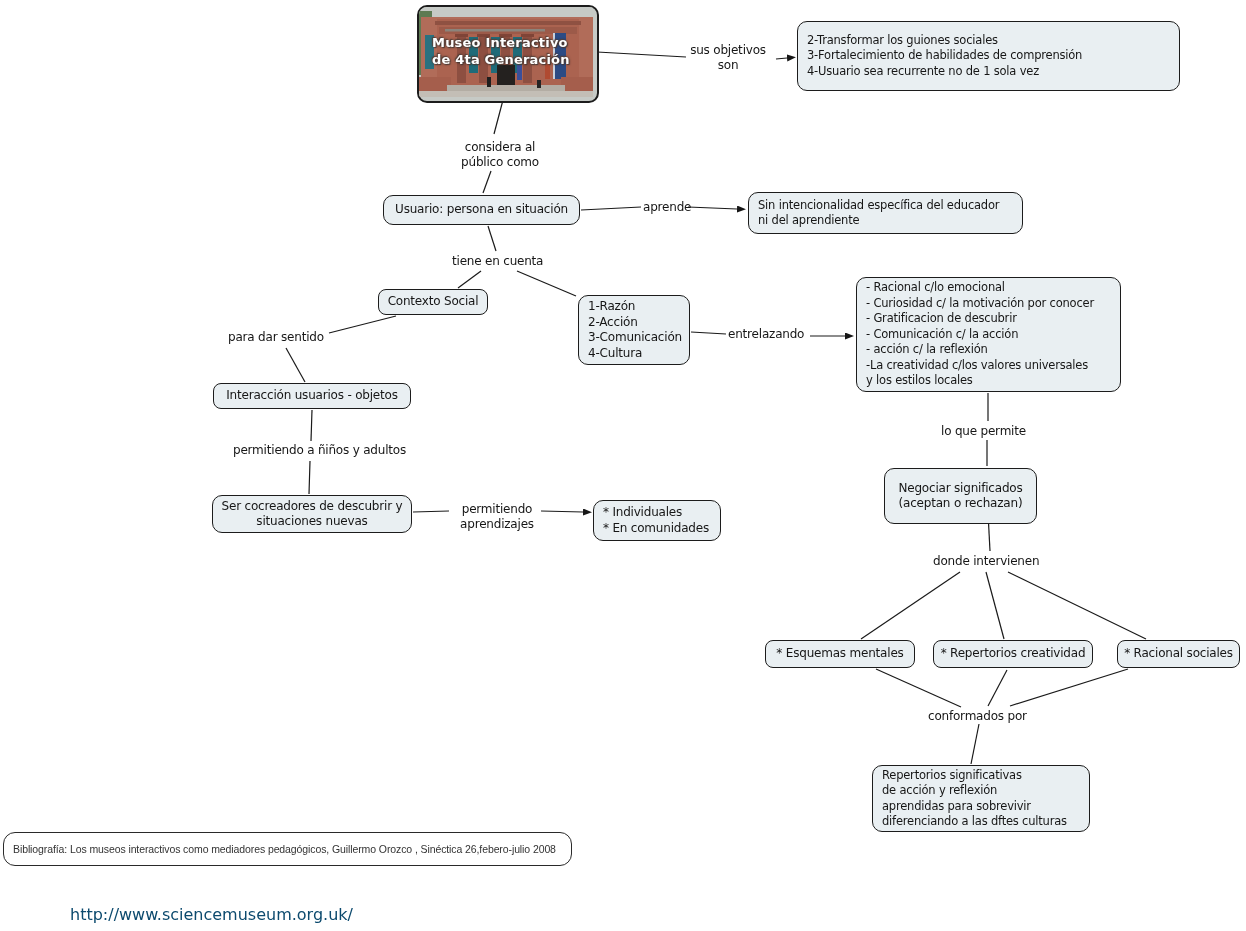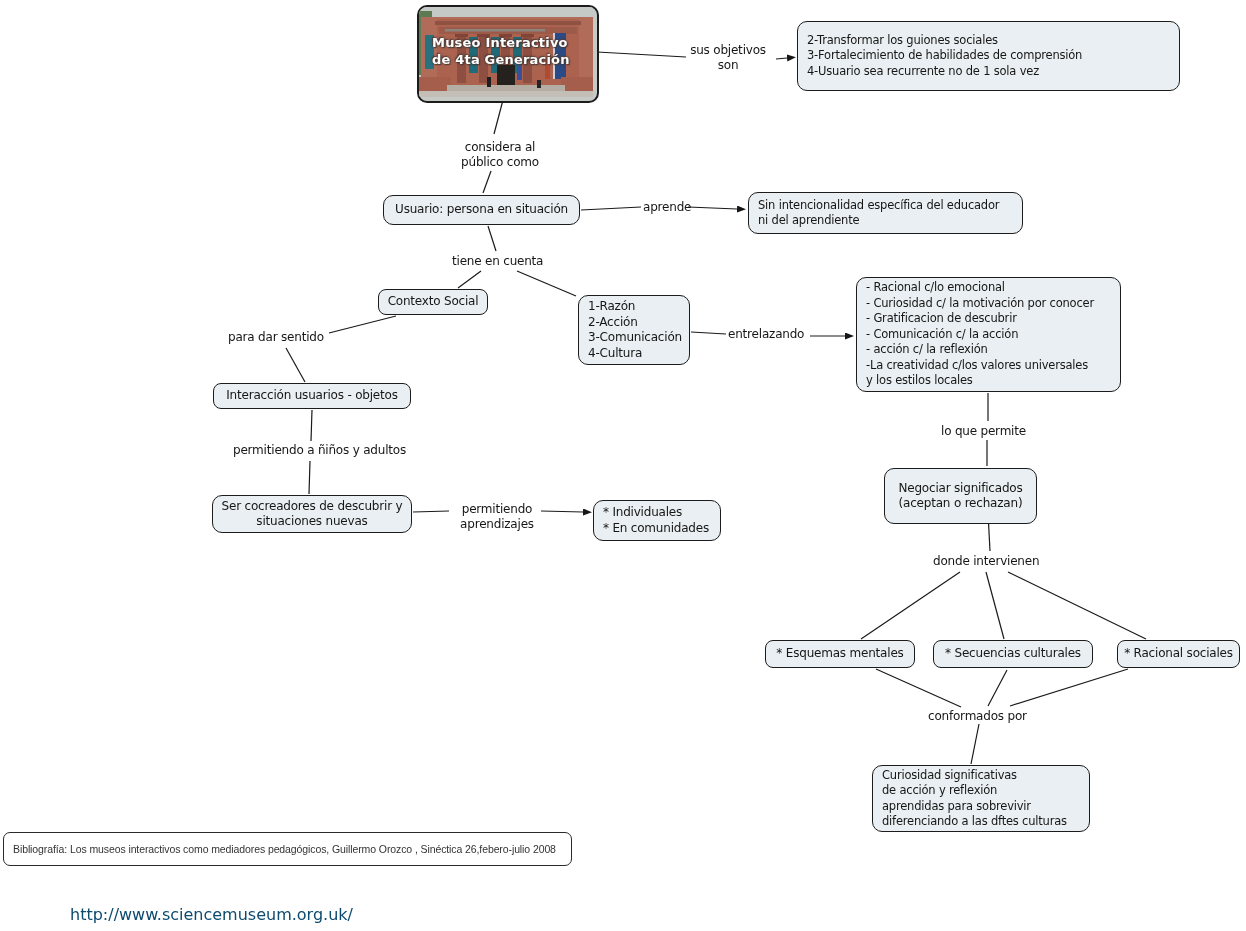--- a/index.html
+++ b/index.html
@@ -14,21 +14,21 @@
   .node.small{font-size:11.5px;}
   .node div{white-space:nowrap;}
   .lbl{position:absolute;z-index:2;font-size:12px;line-height:15px;letter-spacing:-0.2px;white-space:nowrap;}
   .lbl.c{text-align:center;}
   .museum{position:absolute;left:417px;top:5px;width:178px;height:94px;z-index:2;
           border:2px solid #1c1c1c;border-radius:10px;overflow:hidden;background:#c6cac6;}
   .museum svg{display:block;}
   .mtitle{position:absolute;left:13px;top:27px;color:#fff;font-weight:bold;font-size:13px;line-height:17px;
           letter-spacing:0.2px;text-shadow:1px 1px 1px #4a3a35,-1px -1px 1px #55413a,0 0 3px #3c2f2a;white-space:nowrap;}
   .biblio{position:absolute;left:3px;top:832px;width:569px;height:34px;z-index:2;background:#fff;
-          border:1px solid #2a2a2a;border-radius:7px;box-sizing:border-box;display:flex;align-items:center;
+          border:1px solid #2a2a2a;border-radius:12px;box-sizing:border-box;display:flex;align-items:center;
           padding-left:9px;font-family:"Liberation Sans",sans-serif;font-size:10.5px;letter-spacing:-0.1px;color:#333;white-space:nowrap;}
   .url{position:absolute;left:70px;top:905px;z-index:2;font-size:16px;color:#0c4a6e;white-space:nowrap;}
 </style>
 </head>
 <body>
 
 <div class="canvas">
 
   <svg class="wires" width="1246" height="931" viewBox="0 0 1246 931">
     <defs>
@@ -160,29 +160,29 @@
   <div class="node c" style="left:884px;top:468px;width:153px;height:56px;">
     <div>Negociar significados</div>
     <div>(aceptan o rechazan)</div>
   </div>
 
   <div class="node c" style="left:765px;top:640px;width:150px;height:28px;border-radius:8px;">
     <div>* Esquemas mentales</div>
   </div>
 
   <div class="node c" style="left:933px;top:640px;width:160px;height:28px;border-radius:8px;">
-    <div>* Secuencias culturales</div>
+    <div>* Repertorios creatividad</div>
   </div>
 
   <div class="node c" style="left:1117px;top:640px;width:123px;height:28px;border-radius:8px;">
     <div>* Racional sociales</div>
   </div>
 
   <div class="node l small" style="left:872px;top:765px;width:218px;height:67px;">
-    <div>Curiosidad significativas</div>
+    <div>Repertorios significativas</div>
     <div>de acción y reflexión</div>
     <div>aprendidas para sobrevivir</div>
     <div>diferenciando a las dftes culturas</div>
   </div>
 
   <div class="lbl c" style="left:673px;top:43px;width:110px;">
     <div>sus objetivos</div>
     <div>son</div>
   </div>
 

